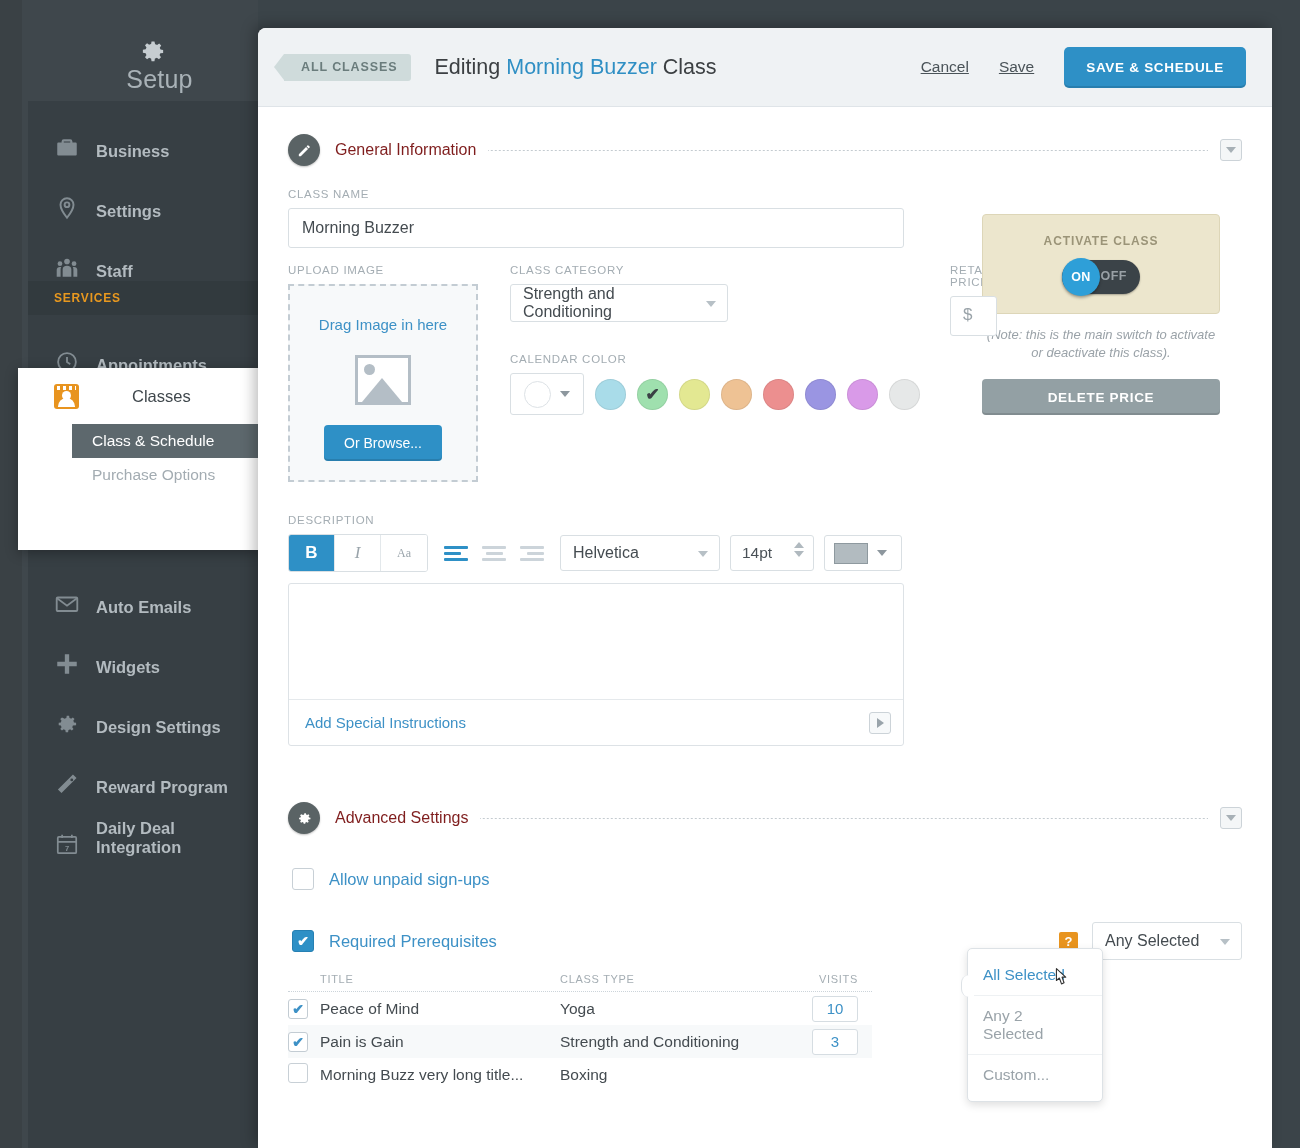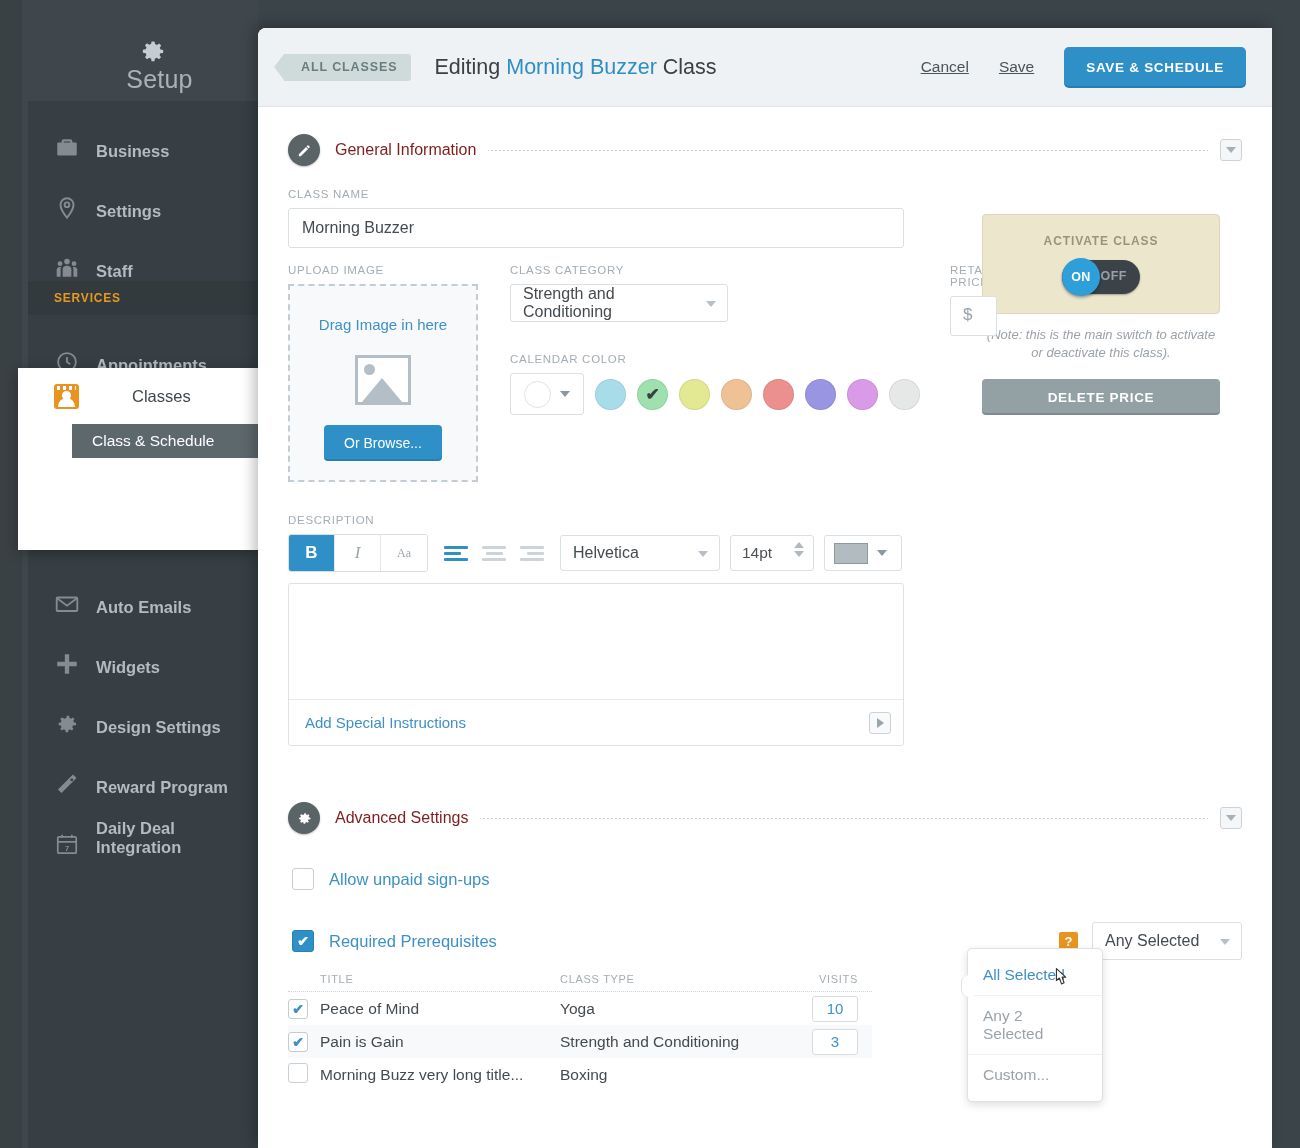--- a/index.html
+++ b/index.html
@@ -405,20 +405,21 @@
     </div>
 
     <div class="flyout">
       <div class="flyout-head">
         <span class="cls-icon">
             <span class="cls-dots"></span>
           </span>
         <span class="lbl">Classes</span>
       </div>
       <div class="sub-item active">Class &amp; Schedule</div>
+      <div class="sub-item">Purchase Options</div>
     </div>
   </div>
 
   <div class="panel">
 
     <div class="panel-header">
       <div class="all-classes">
         <span>ALL CLASSES</span>
       </div>
       <div class="edit-title">

